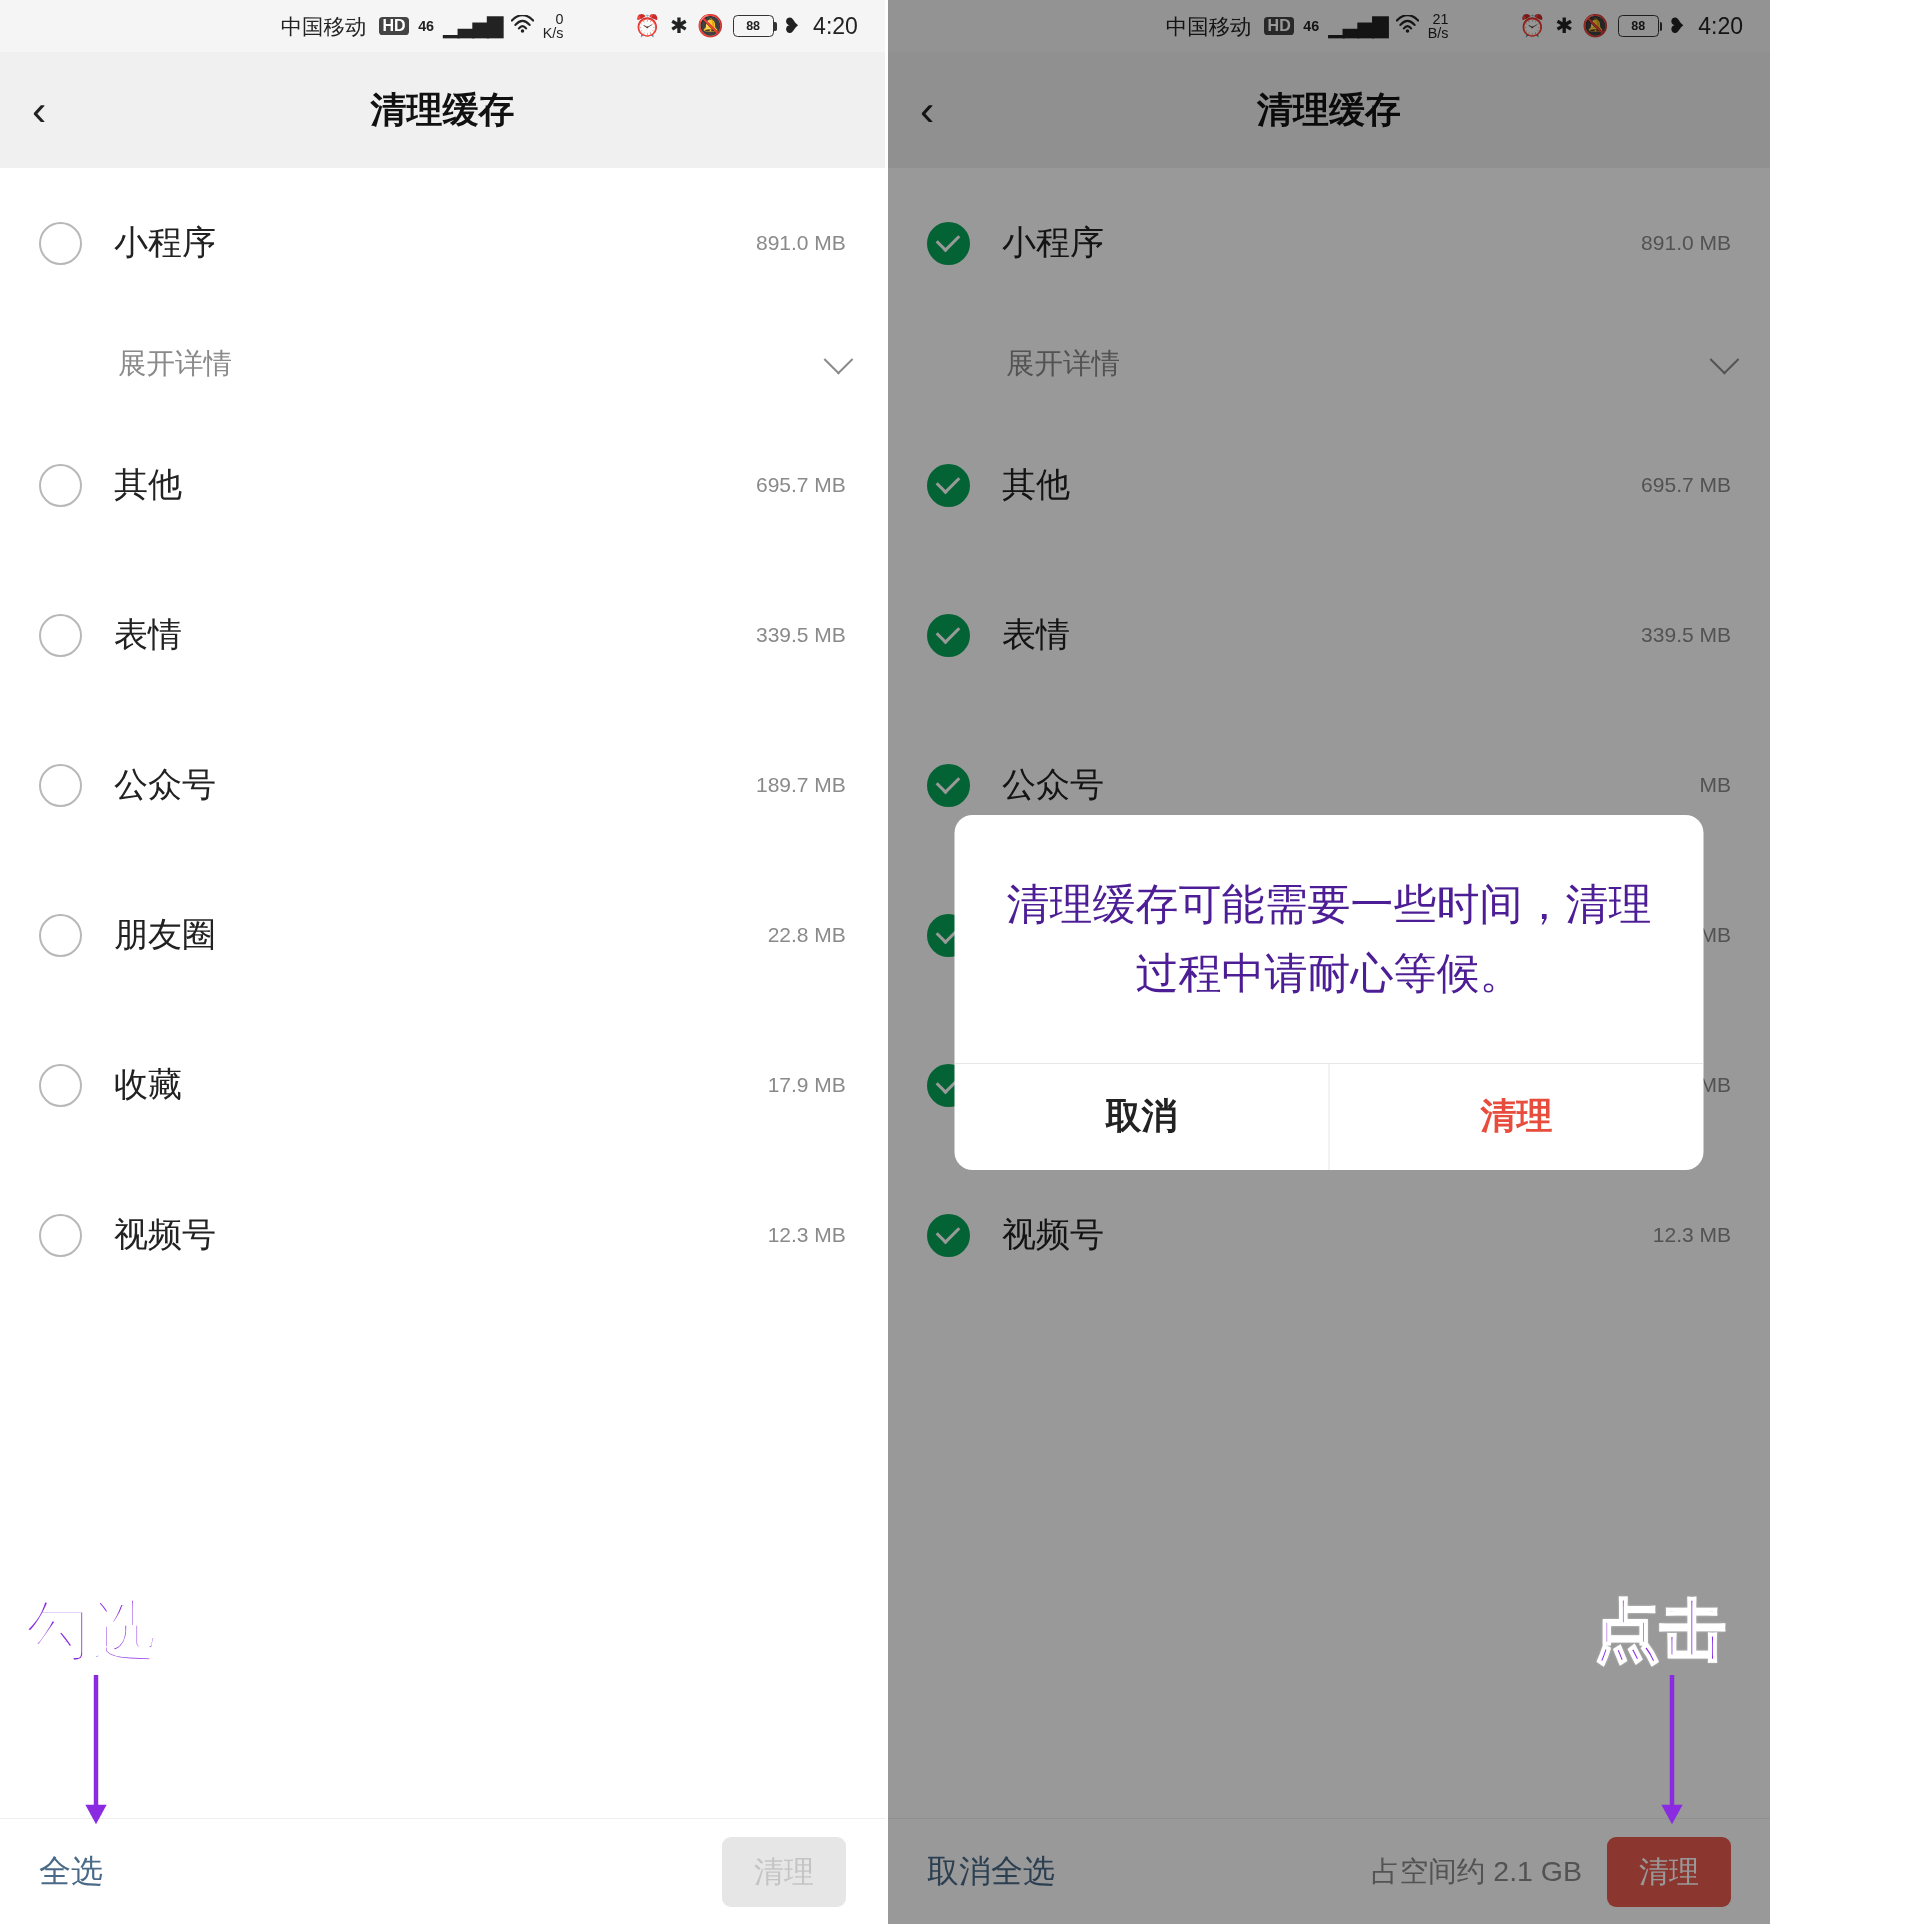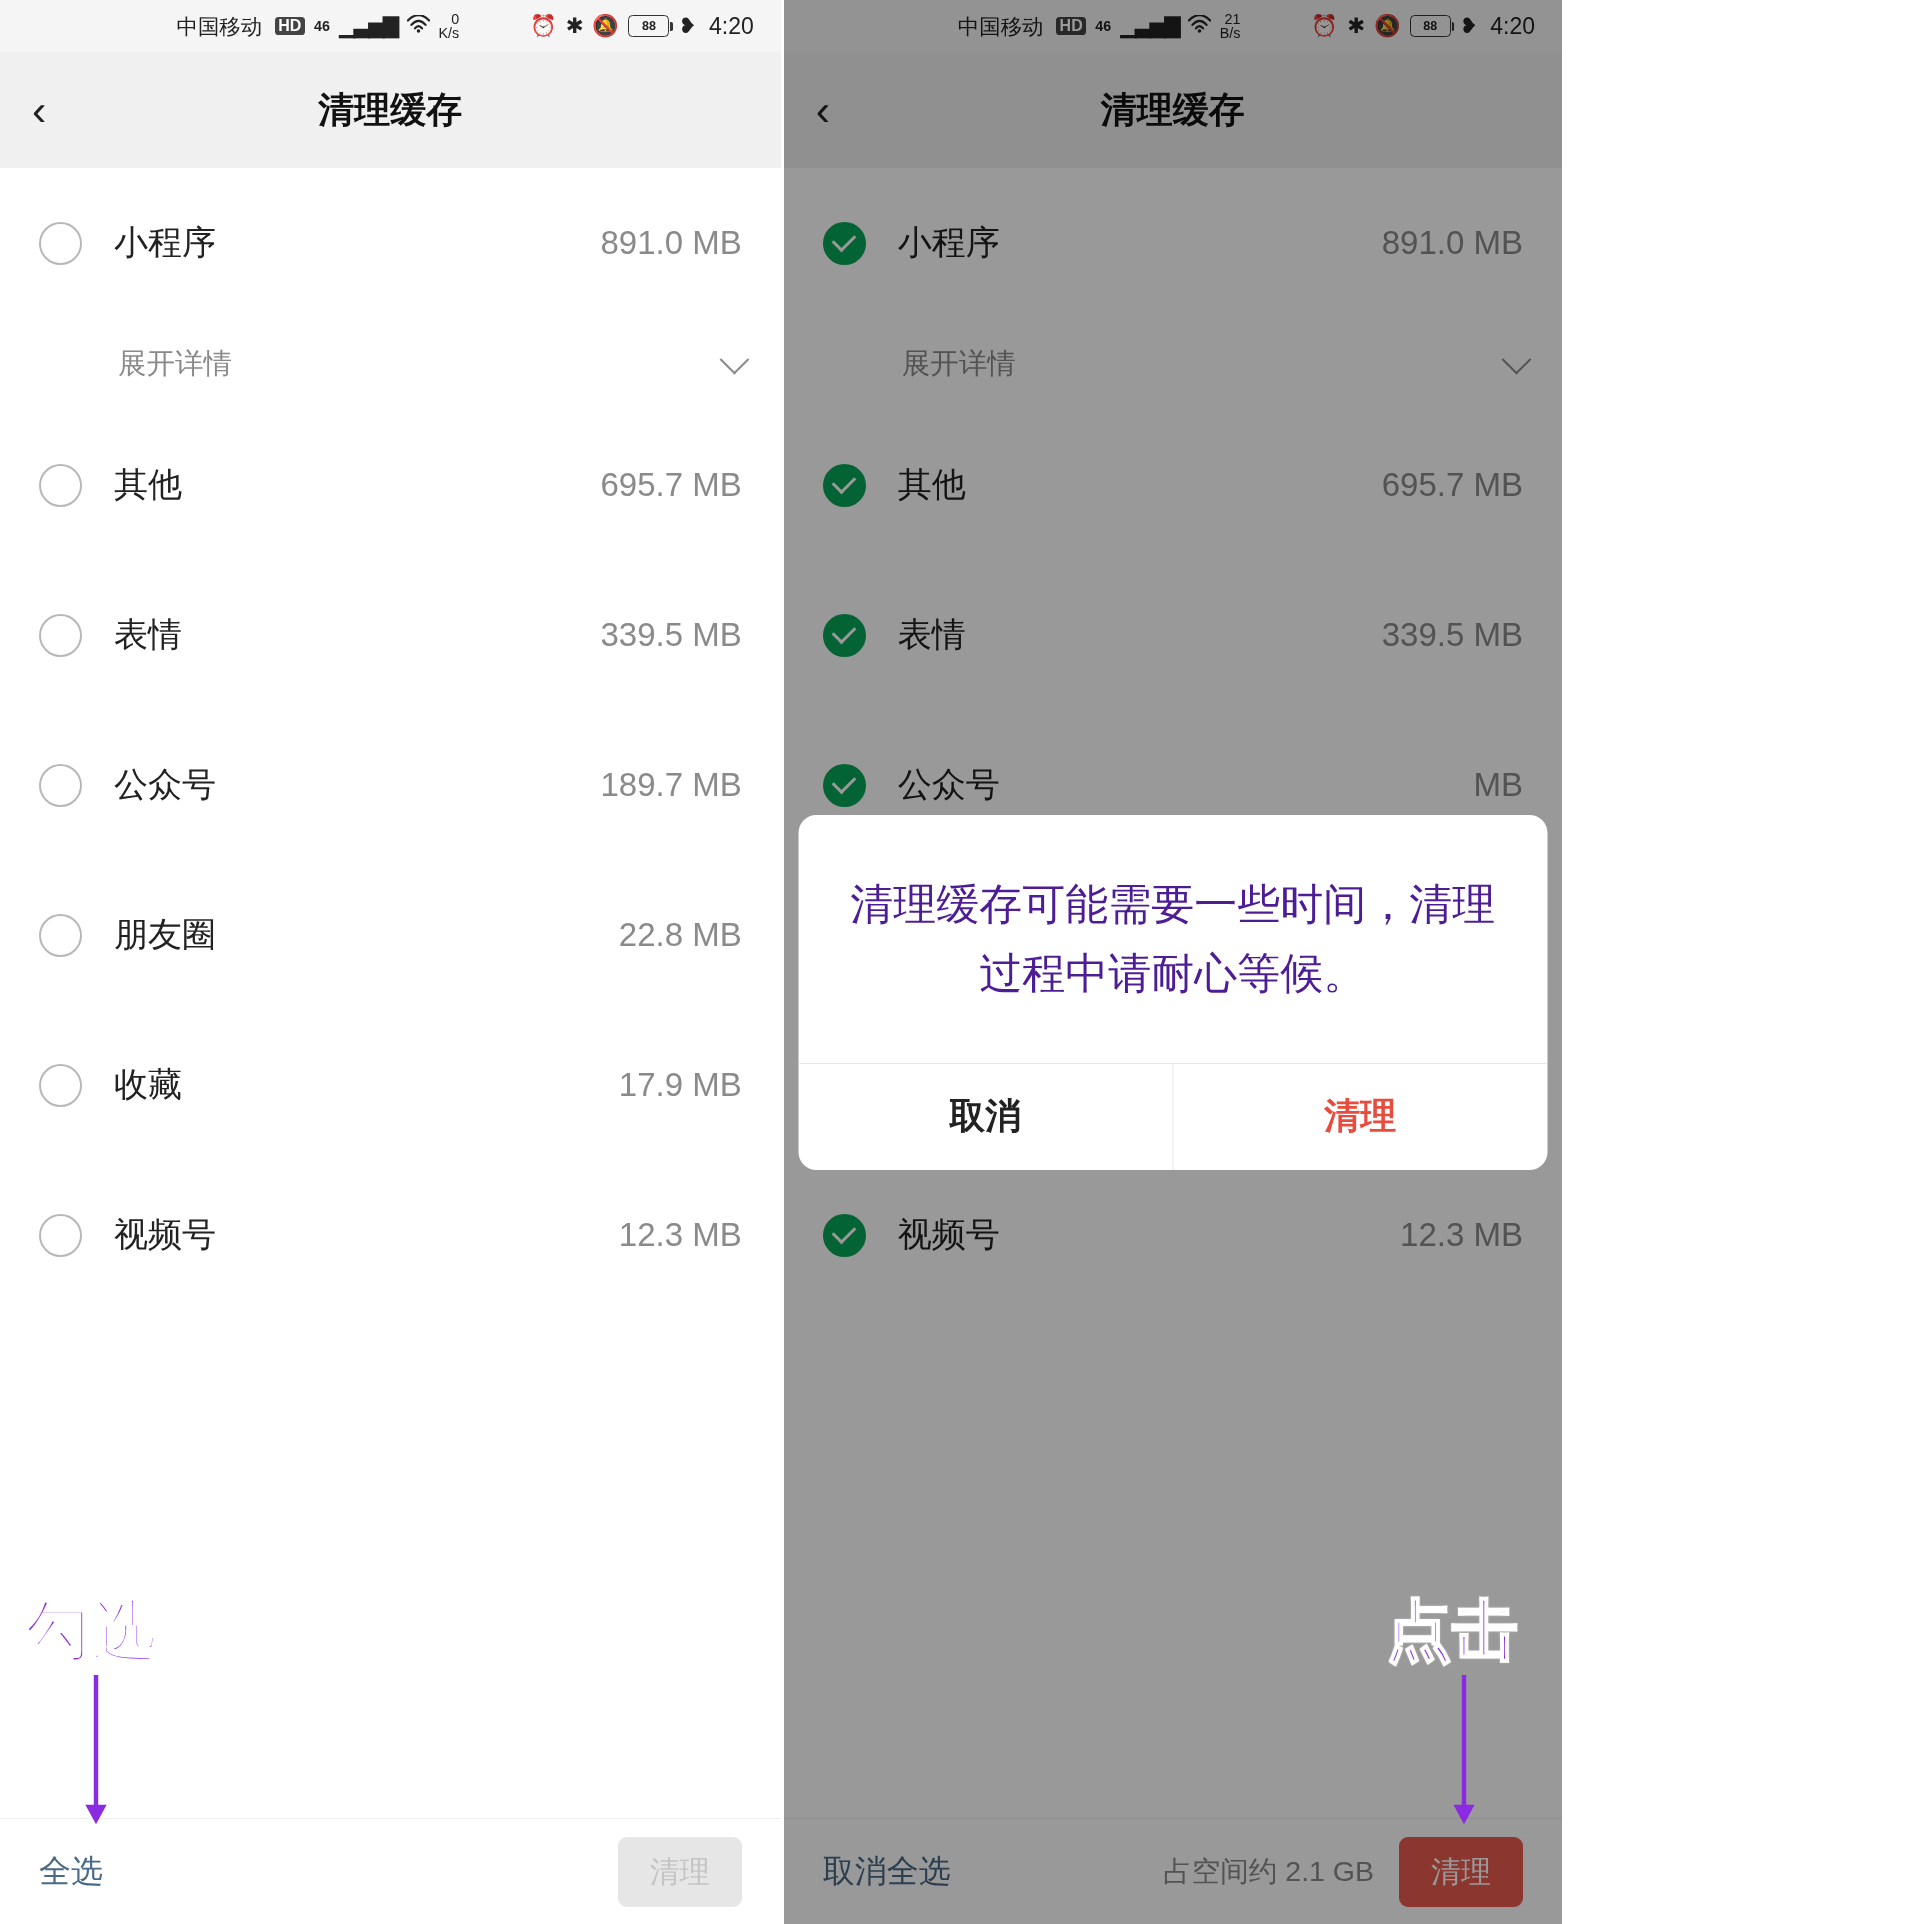--- a/index.html
+++ b/index.html
@@ -5,21 +5,21 @@
   * { box-sizing: border-box; margin: 0; padding: 0; }
   body {
     font-family: -apple-system, "PingFang SC", "Helvetica Neue", Arial, sans-serif;
     background: #fff;
     width: 1925px;
     height: 1925px;
     overflow: hidden;
   }
   .container {
     display: flex;
-    width: 1562px;
+    width: 1770px;
     height: 1925px;
     align-items: center;
   }
   .pane {
     width: 962px;
     height: 1925px;
     position: relative;
     display: flex;
     flex-direction: column;
   }
@@ -113,21 +113,21 @@
     border-bottom: 3.6px solid #fff;
     transform: rotate(-45deg) translate(1.8px,-2.7px);
   }
   .row-label {
     margin-left: 32px;
     font-size: 34px;
     color: #222;
     flex: 1;
   }
   .row-size {
-    font-size: 33px;
+    font-size: 21px;
     color: #8a8a8a;
   }
   .expand-row {
     display:flex;align-items:center;justify-content:space-between;
     padding: 27px 39px 27px 118px;
     font-size: 28.5px;
     color: #8a8a8a;
   }
   .chev-down {
     width: 21.4px;height:21.4px;border-right:2.7px solid #8a8a8a;border-bottom:2.7px solid #8a8a8a;

